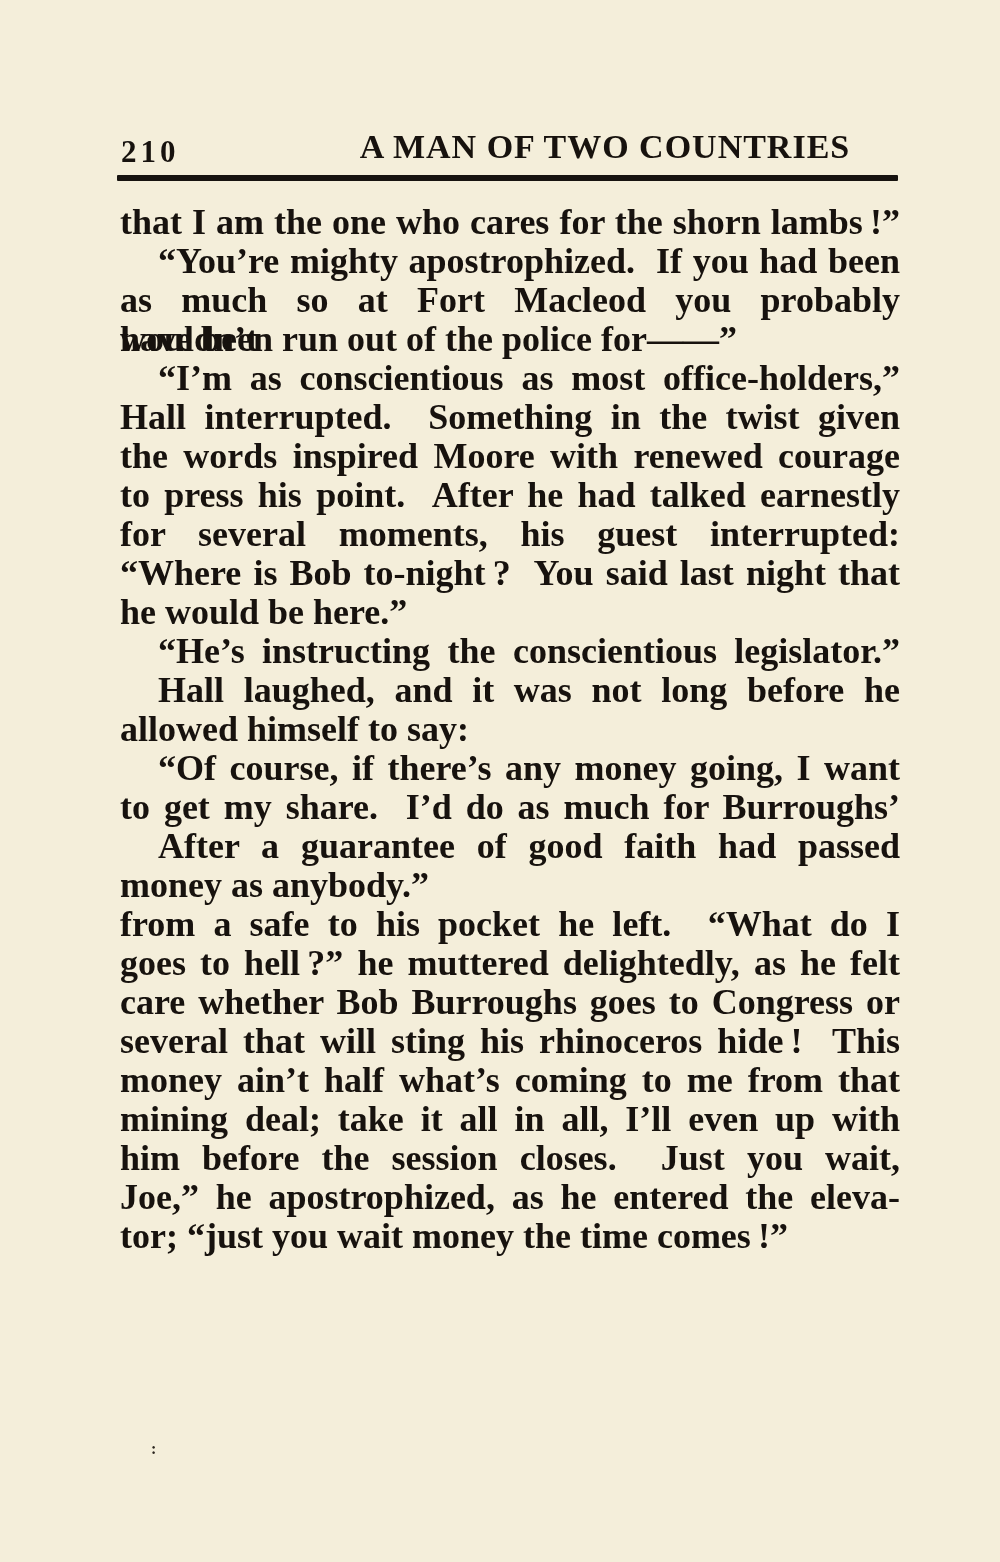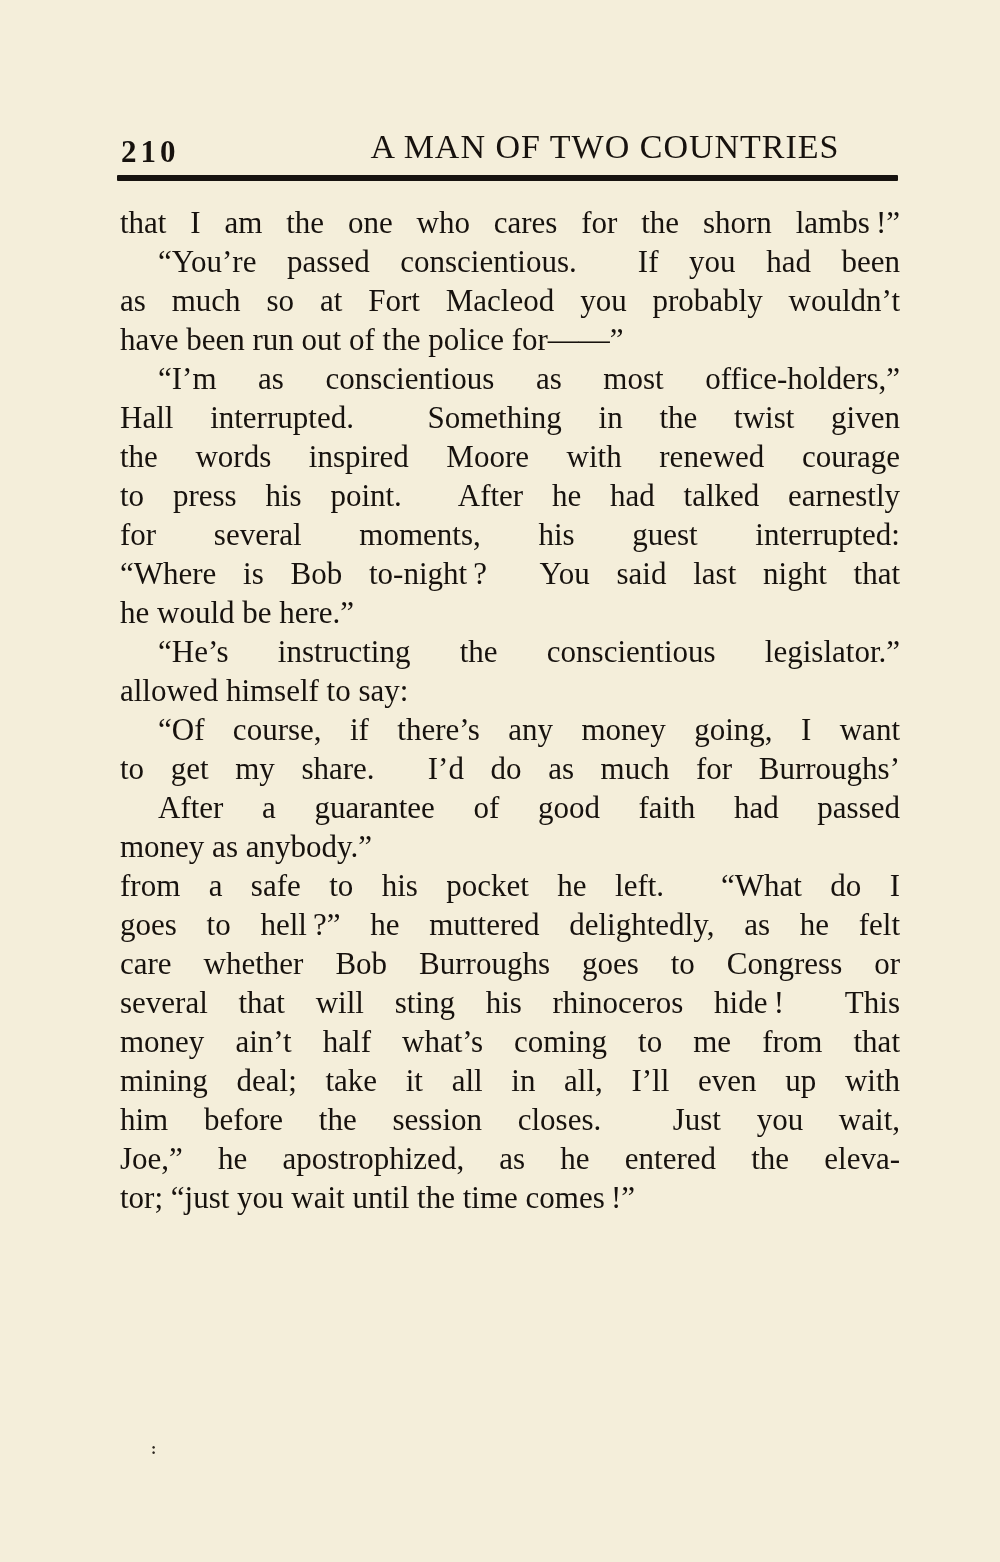--- a/index.html
+++ b/index.html
@@ -32,21 +32,21 @@
     font-weight: bold;
     letter-spacing: 4px;
   }
   .head-title {
     position: absolute;
     left: 305px;
     top: 128px;
     width: 600px;
     text-align: center;
     font-size: 34px;
-    font-weight: normal;
+    font-weight: bold;
     letter-spacing: 1px;
     white-space: nowrap;
   }
   .head-rule {
     position: absolute;
     left: 117px;
     top: 175px;
     width: 781px;
     height: 6px;
     background: #17130f;
@@ -54,22 +54,22 @@
   }
   .body-text {
     position: absolute;
     left: 120px;
     top: 203px;
     width: 780px;
   }
   .line {
     height: 39px;
     line-height: 39px;
-    font-size: 31px;
-    font-weight: normal;
+    font-size: 36px;
+    font-weight: bold;
     white-space: pre-wrap;
   }
   .line.just {
     text-align: justify;
     text-align-last: justify;
   }
   .line.indent {
     padding-left: 38px;
   }
   .speck {
@@ -88,42 +88,43 @@
 <div class="page">
 
   <div class="running-head">
     <div class="page-number">210</div>
     <div class="head-title">A MAN OF TWO COUNTRIES</div>
     <div class="head-rule"></div>
   </div>
 
   <div class="body-text" id="body-lines">
       <div class="line just">that I am the one who cares for the shorn lambs !”</div>
-      <div class="line indent just">“You’re passed conscientious.  If you had been</div>
+      <div class="line indent just">“You’re mighty apostrophized.  If you had been</div>
       <div class="line just">as much so at Fort Macleod you probably wouldn’t</div>
       <div class="line">have been run out of the police for——”</div>
       <div class="line indent just">“I’m as conscientious as most office-holders,”</div>
       <div class="line just">Hall interrupted.  Something in the twist given</div>
       <div class="line just">the words inspired Moore with renewed courage</div>
       <div class="line just">to press his point.  After he had talked earnestly</div>
       <div class="line just">for several moments, his guest interrupted:</div>
       <div class="line just">“Where is Bob to-night ?  You said last night that</div>
       <div class="line">he would be here.”</div>
       <div class="line indent just">“He’s instructing the conscientious legislator.”</div>
+      <div class="line indent just">Hall laughed, and it was not long before he</div>
       <div class="line">allowed himself to say:</div>
       <div class="line indent just">“Of course, if there’s any money going, I want</div>
       <div class="line just">to get my share.  I’d do as much for Burroughs’</div>
       <div class="line indent just">After a guarantee of good faith had passed</div>
       <div class="line">money as anybody.”</div>
       <div class="line just">from a safe to his pocket he left.  “What do I</div>
       <div class="line just">goes to hell ?” he muttered delightedly, as he felt</div>
       <div class="line just">care whether Bob Burroughs goes to Congress or</div>
       <div class="line just">several that will sting his rhinoceros hide !  This</div>
       <div class="line just">money ain’t half what’s coming to me from that</div>
       <div class="line just">mining deal; take it all in all, I’ll even up with</div>
       <div class="line just">him before the session closes.  Just you wait,</div>
       <div class="line just">Joe,” he apostrophized, as he entered the eleva-</div>
-      <div class="line">tor; “just you wait until the time comes !”</div>
+      <div class="line">tor; “just you wait money the time comes !”</div>
     </div>
 
   <div class="speck">:</div>
 
 </div>
 
 </body></html>

